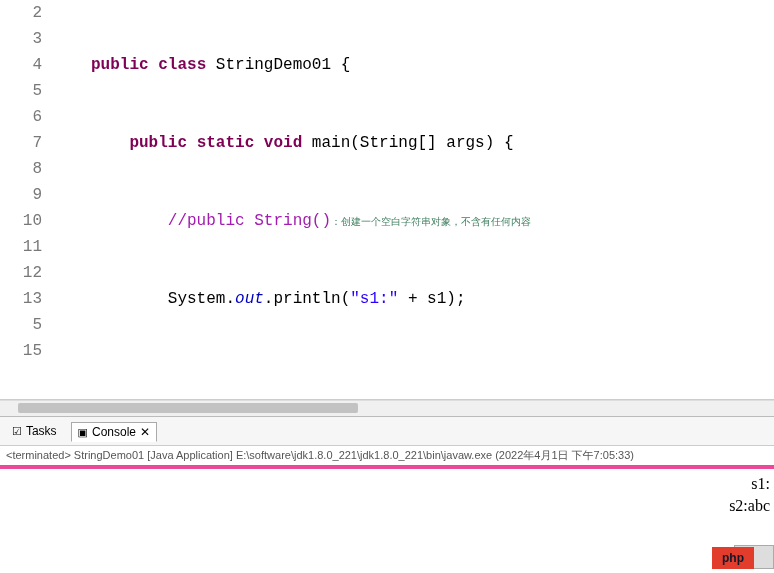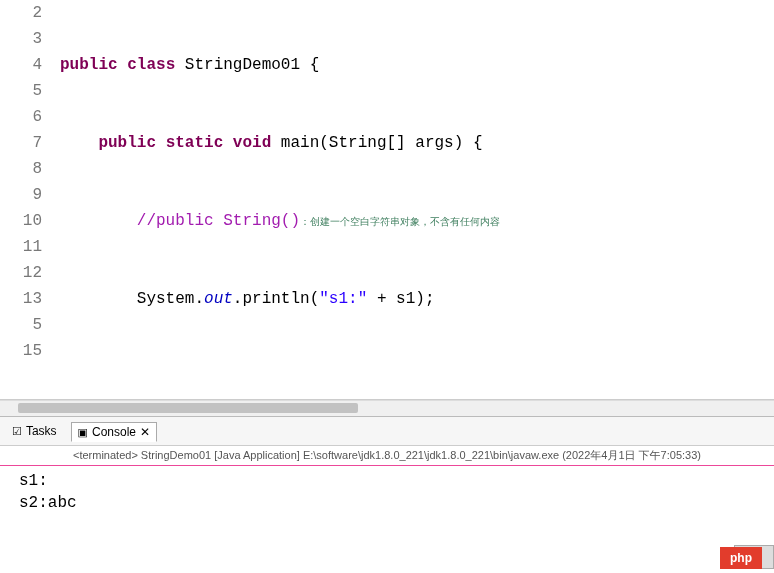--- a/index.html
+++ b/index.html
@@ -29,21 +29,21 @@
     user-select: none;
   }
   .gutter .ln { height: 26px; }
   .code {
     flex: 1;
     font-size: 16px;
     line-height: 26px;
     white-space: pre;
     position: relative;
   }
-  .code .line { height: 26px; padding-left: 4px; }
+  .code .line { height: 26px; padding-left: 4px; margin-left: 31px; }
   .kw { color: #7f0055; font-weight: bold; }
   .cname { color: #000; }
   .cmt { color: #a21caf; }
   .cmt-cn { color: #3f7f5f; font-family: "Microsoft YaHei", sans-serif; font-size: 10px; }
   .str { color: #2a00ff; }
   .it { font-style: italic; color: #0000c0; }
   .scrollbar-h {
     height: 16px;
     background: #f0f0f0;
     border-top: 1px solid #ddd;
@@ -83,36 +83,36 @@
     border-bottom: 1px solid #fff;
     position: relative;
     top: 1px;
   }
   .tab-icon { font-size: 11px; }
   .term-line {
     font-family: Tahoma, Arial, sans-serif;
     font-size: 11px;
     color: #555;
     padding: 2px 6px;
-    border-bottom: 1px solid #ec4899;
-    text-align: center;
+    border-bottom: 4px solid #ec4899;
   }
   .console-out {
-    padding: 4px 19px;
-    font-family: Liberation Mono, monospace;
+    padding: 4px 4px;
+    font-family: Liberation Serif, serif;
     font-size: 16px;
     line-height: 22px;
+    text-align: right;
   }
   .console-out div { height: 22px; }
   .badge {
     position: absolute;
     bottom: 4px;
-    right: 12px;
+    right: 20px;
     background: #e23c2c;
-    color: #ffffff;
+    color: #0f172a;
     font-family: Arial, sans-serif;
     font-size: 12px;
     font-weight: bold;
     padding: 4px 10px;
   }
   .badge-side {
     position: absolute;
     bottom: 4px;
     right: 0;
     width: 40px;

